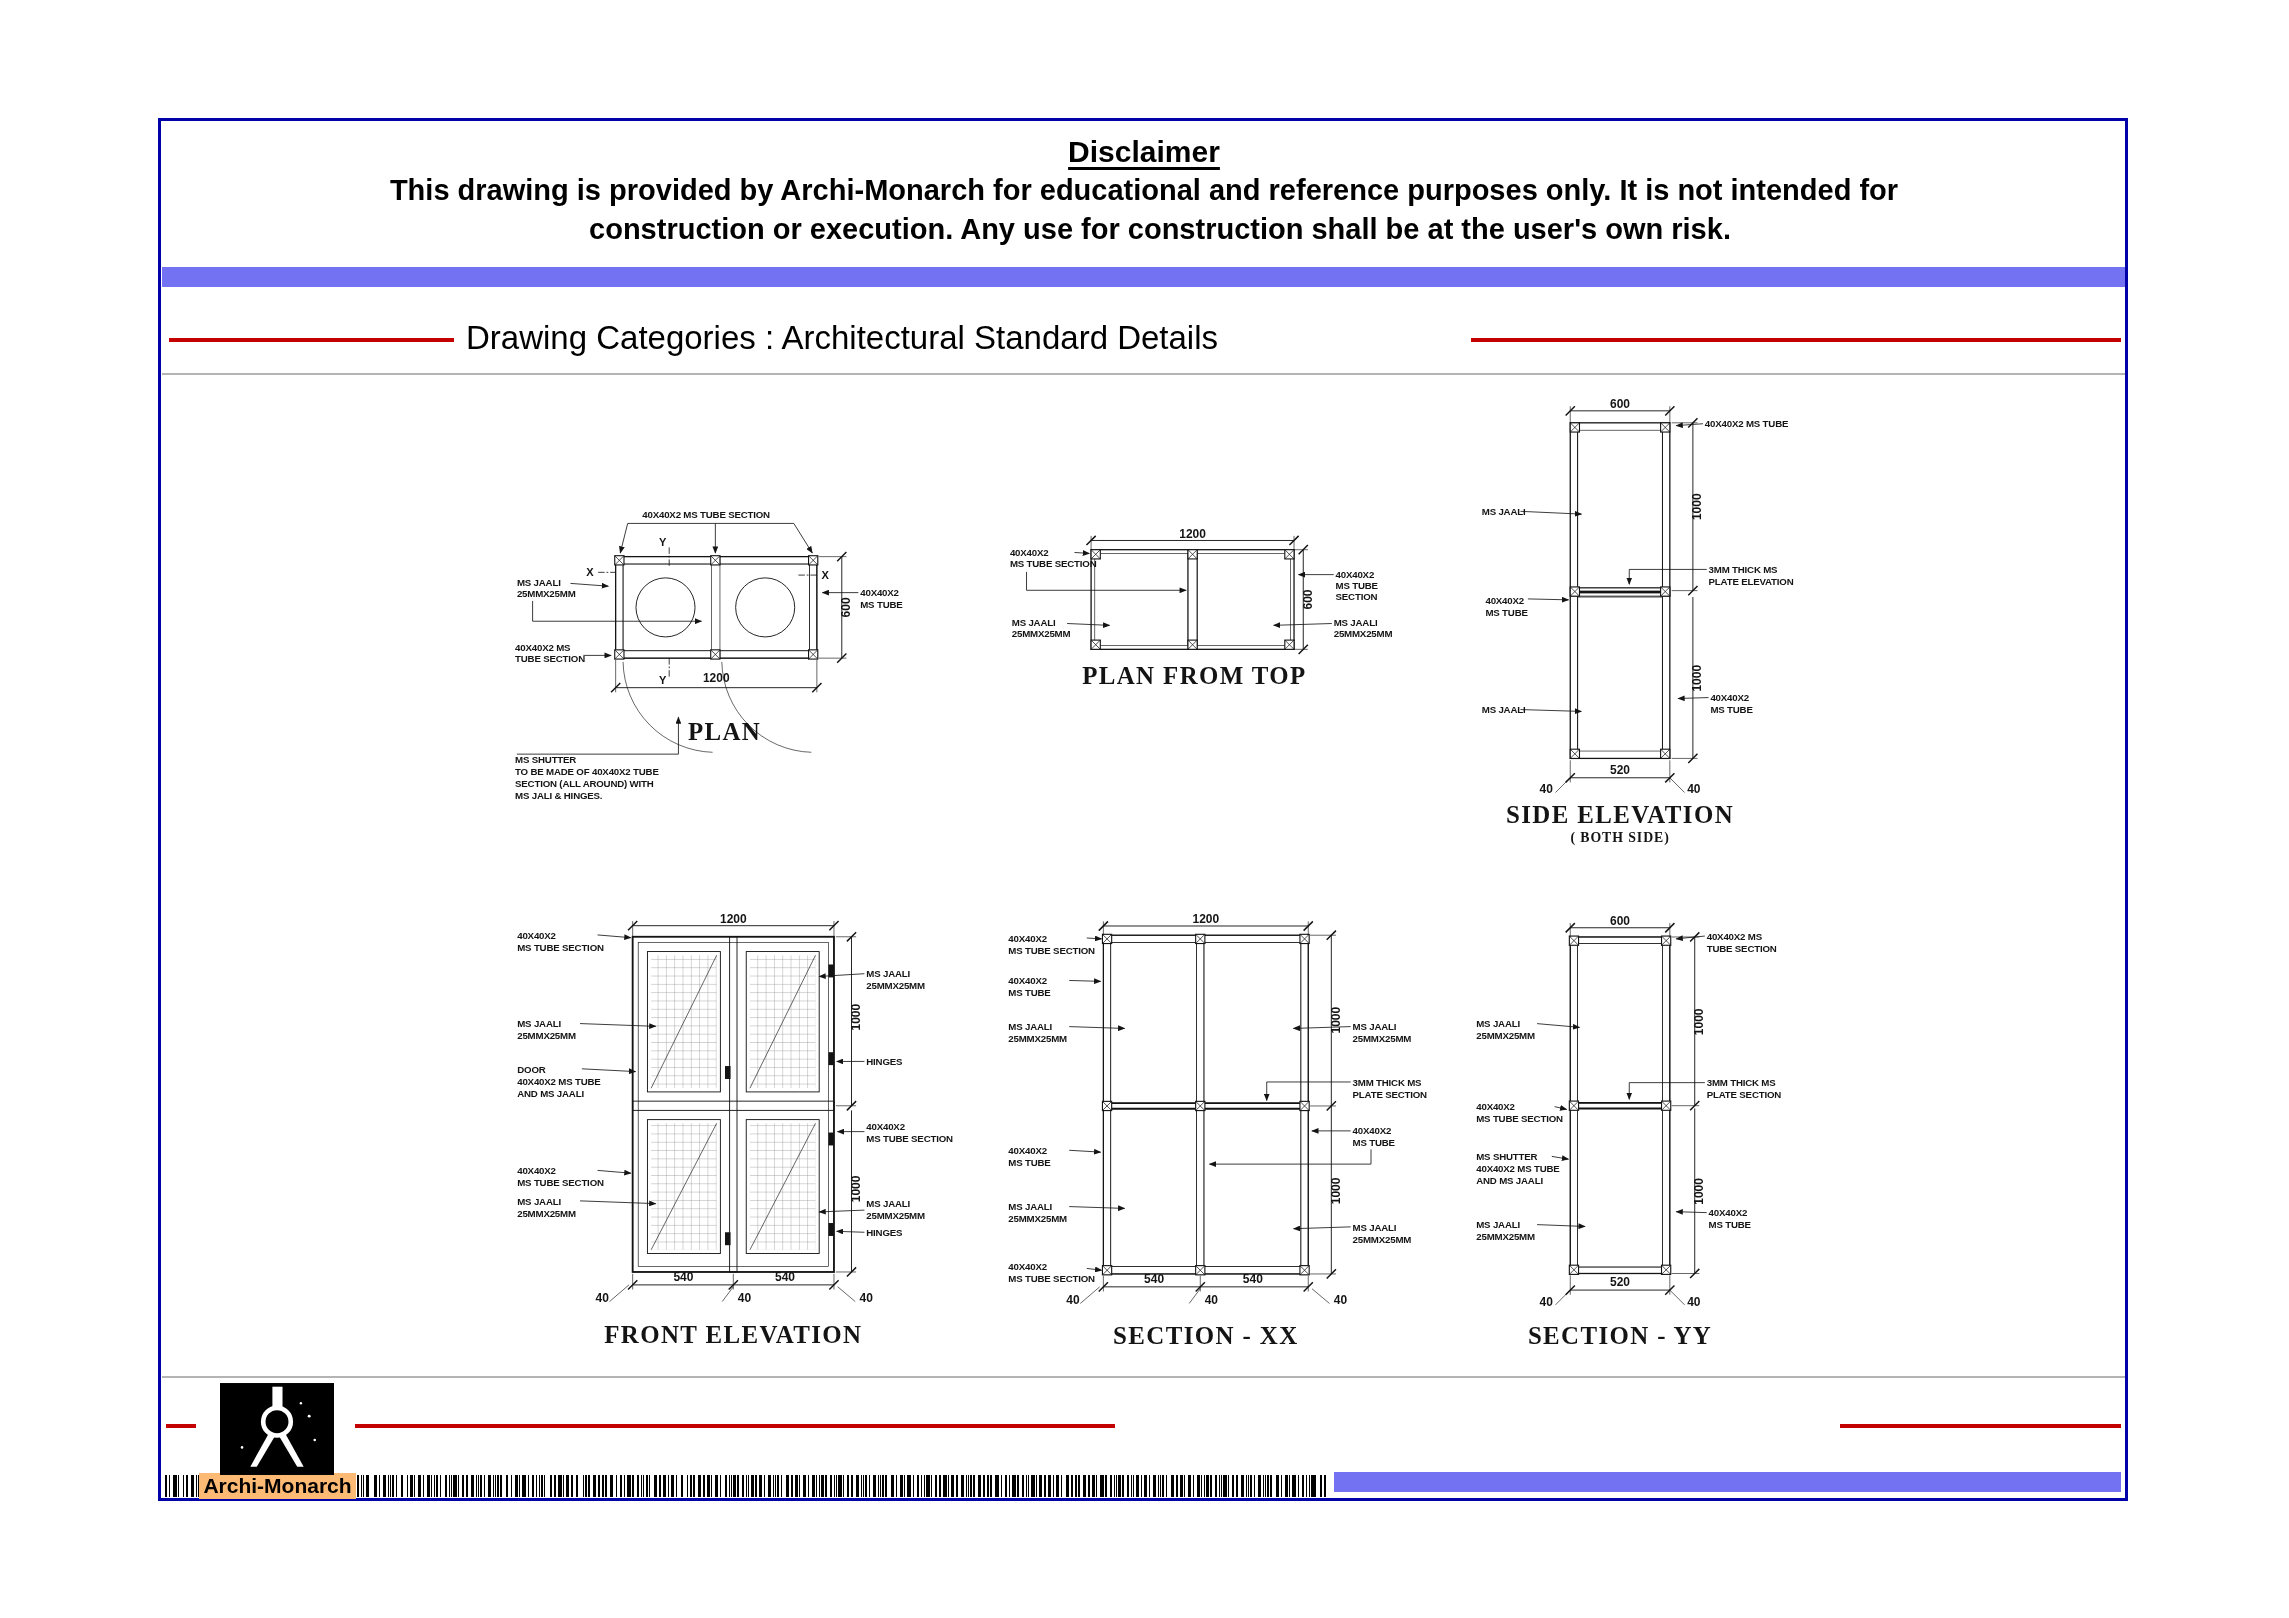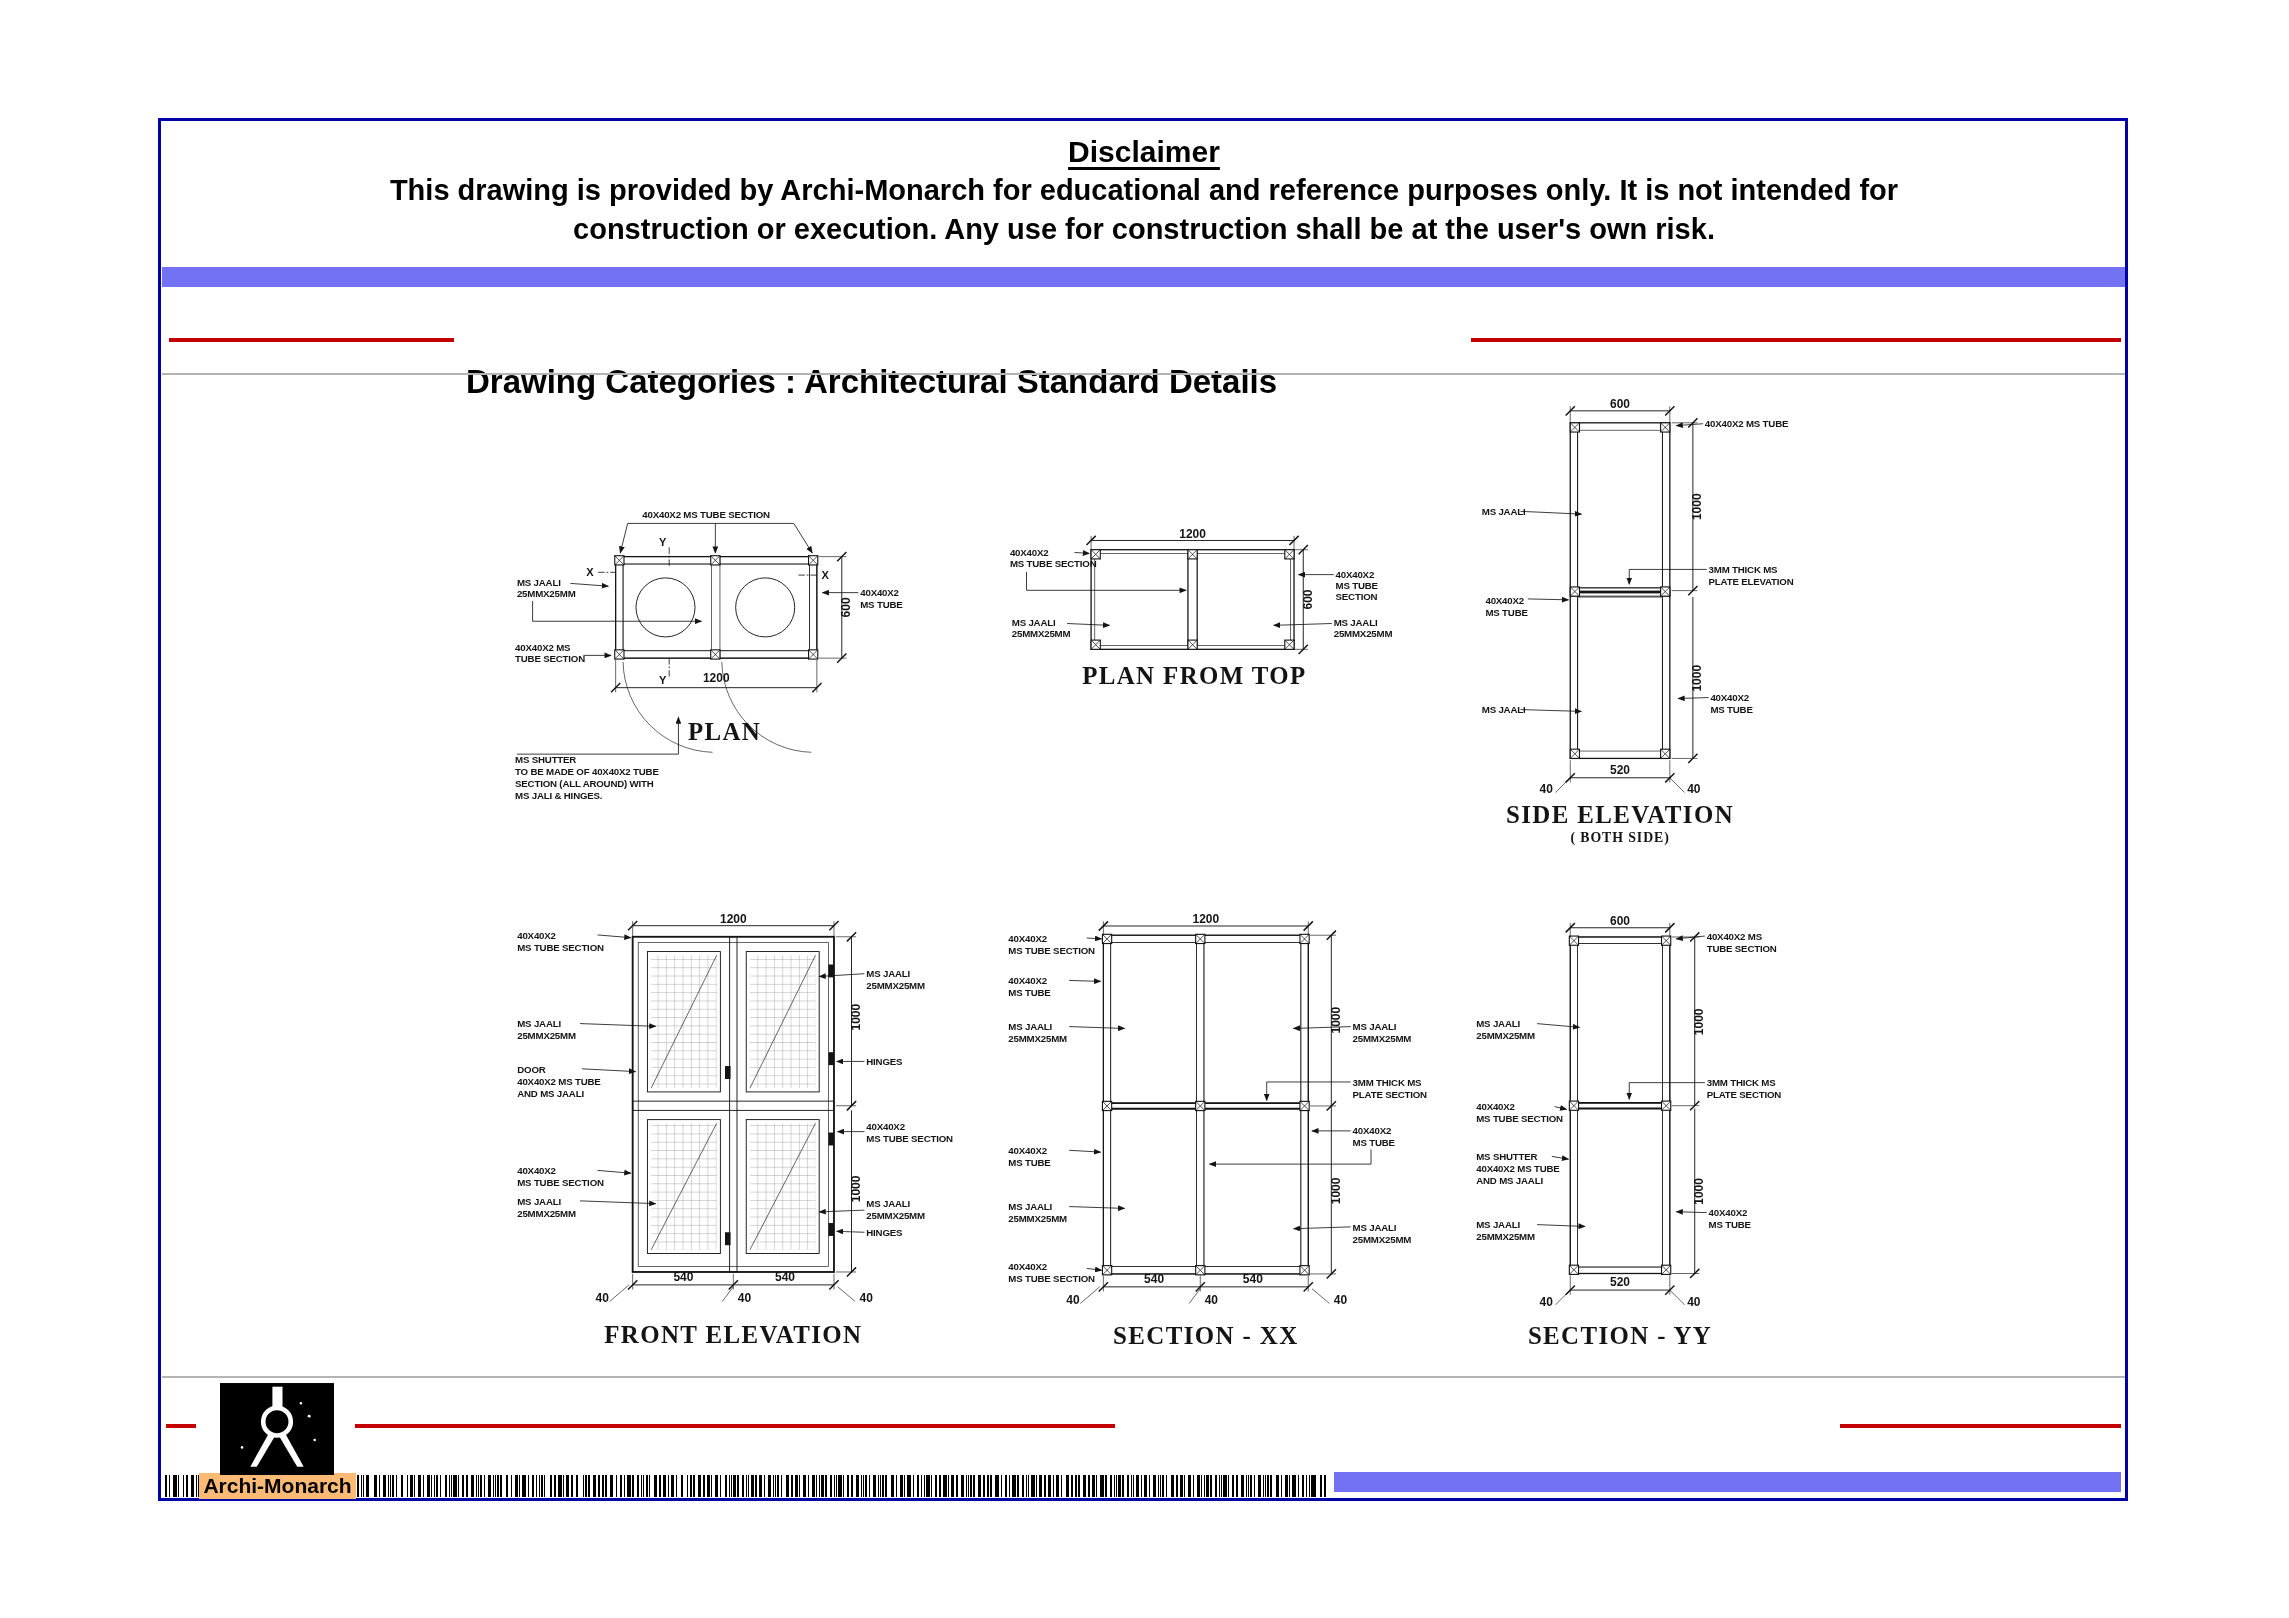--- a/index.html
+++ b/index.html
@@ -3,25 +3,25 @@
 <meta charset="utf-8">
 <style>
   html,body{margin:0;padding:0;background:#fff;}
   body{width:2290px;height:1619px;position:relative;font-family:"Liberation Sans",sans-serif;color:#000;}
   .stage{position:absolute;left:0;top:0;width:2290px;height:1619px;background:#fff;}
   .sheet{position:absolute;left:158px;top:118px;width:1970px;height:1383px;border:3.7px solid #0000a8;background:#fff;box-sizing:border-box;}
   .abs{position:absolute;}
   .disc-title{left:159px;top:135px;width:1970px;text-align:center;font-size:30px;font-weight:bold;}
   .disc-title span{text-decoration:underline;text-underline-offset:4.6px;}
   .disc-line1{left:159px;top:174px;width:1970px;text-align:center;font-size:29px;font-weight:bold;}
-  .disc-line2{left:159px;top:213px;width:1970px;text-align:center;font-size:29px;font-weight:bold;}
+  .disc-line2{left:159px;top:213px;width:1970px;text-align:center;font-size:29px;font-weight:bold;padding-left:16px;}
   .bar-blue{background:#7272f2;height:20px;}
   .rule-red{background:#c40000;height:3.7px;}
   .rule-gray{background:#b4b4b4;height:1.8px;}
-  .cat-heading{left:466px;top:319px;font-size:33px;font-weight:bold;white-space:nowrap;margin-top:44px;}
+  .cat-heading{left:466px;top:319px;font-size:33px;font-weight:normal;white-space:nowrap;}
   .sheet-title{left:1112px;top:1410px;font-size:34px;font-weight:bold;white-space:nowrap;}
   .brand{left:199px;top:1473px;width:157px;height:26px;background:#fdba74;z-index:3;text-align:center;font-size:21px;font-weight:bold;line-height:26px;}
   .barcode{left:165px;top:1475px;width:1161px;height:22px;z-index:2;
     background:
       repeating-linear-gradient(90deg,#000 0 0.9px,transparent 0.9px 5.5px),
       repeating-linear-gradient(90deg,#000 0 1.8px,#fff 1.8px 3.7px,#000 3.7px 4.6px,#fff 4.6px 8.3px,#000 8.3px 11px,#fff 11px 13px,#000 13px 14px,#fff 14px 17.5px);}
   .bar-bottom{left:1334px;top:1472px;width:787px;}
   svg.dw{position:absolute;overflow:visible;}
   .dw text{font-family:"Liberation Sans",sans-serif;font-weight:700;fill:#141414;font-size:10.5px;letter-spacing:-0.2px;}
   .dw text.dim{font-size:13px;letter-spacing:0;}

